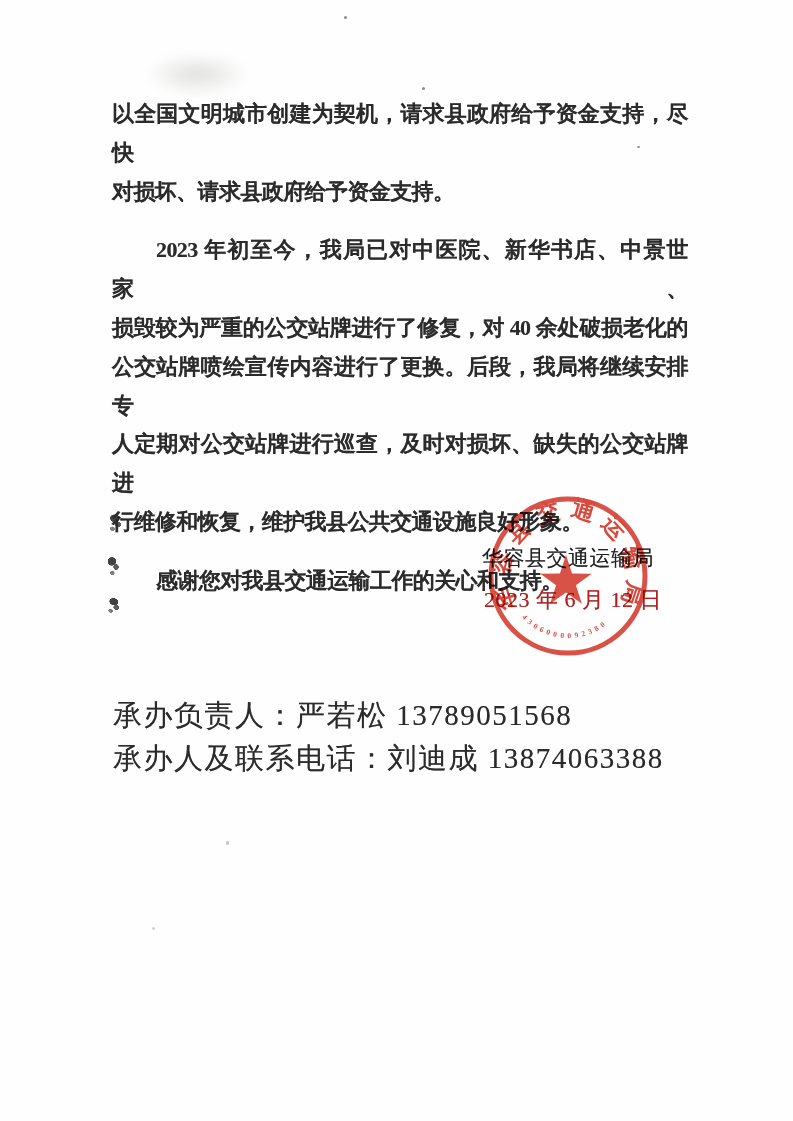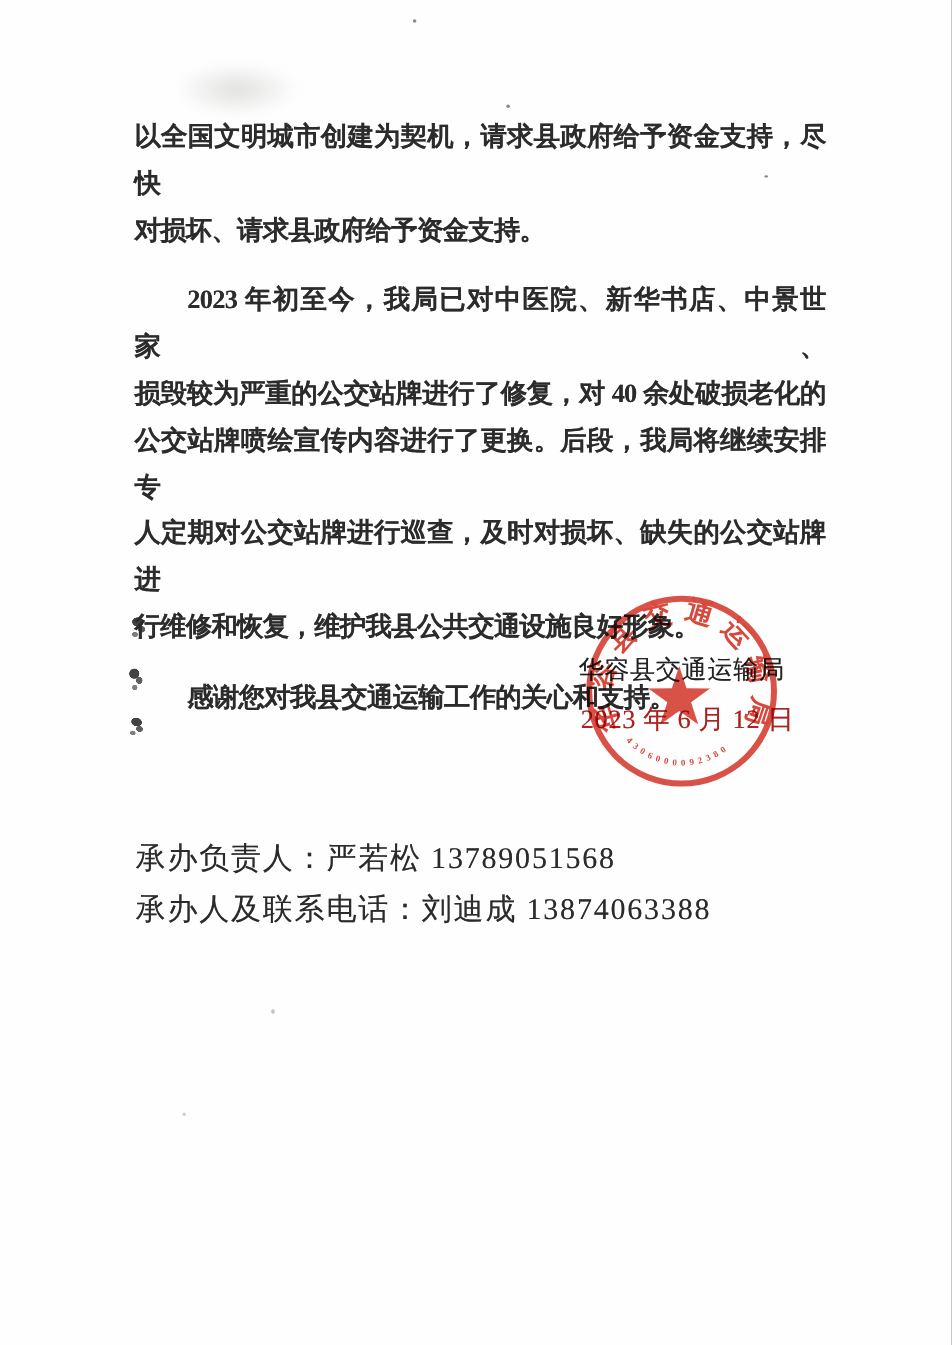--- a/index.html
+++ b/index.html
@@ -40,21 +40,21 @@
   .sig-date{
     position:absolute;left:484px;top:585px;
     font-size:22px;letter-spacing:0.5px;
     color:#b91c1c;white-space:nowrap;
     text-shadow:0 0 0.5px rgba(30,30,30,.5);
   }
 
   
   .contact-block{
     position:absolute;left:113px;top:702px;
-    font-size:25px;color:#2b2b2b;
+    font-size:29px;color:#2b2b2b;
     text-shadow:0 0 0.5px rgba(40,40,40,.5);
   }
   .contact-line{letter-spacing:1.5px;white-space:nowrap;line-height:27px;}
   .contact-line + .contact-line{margin-top:16px;}
 
   
   .seal{
     position:absolute;left:484px;top:492px;
     width:168px;height:168px;
     mix-blend-mode:multiply;

